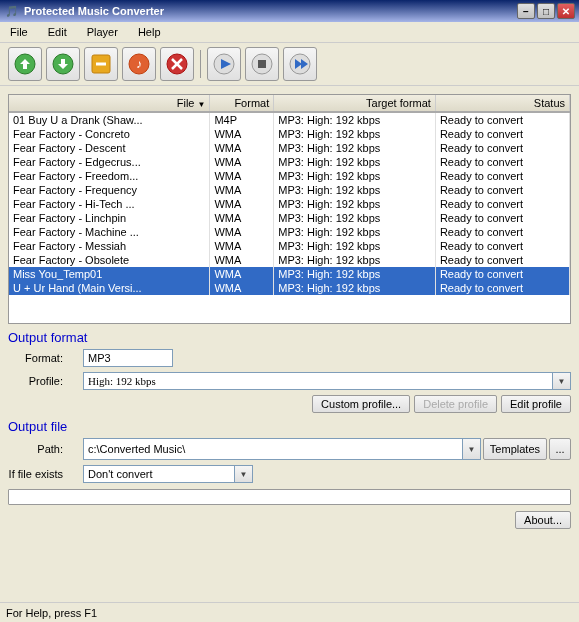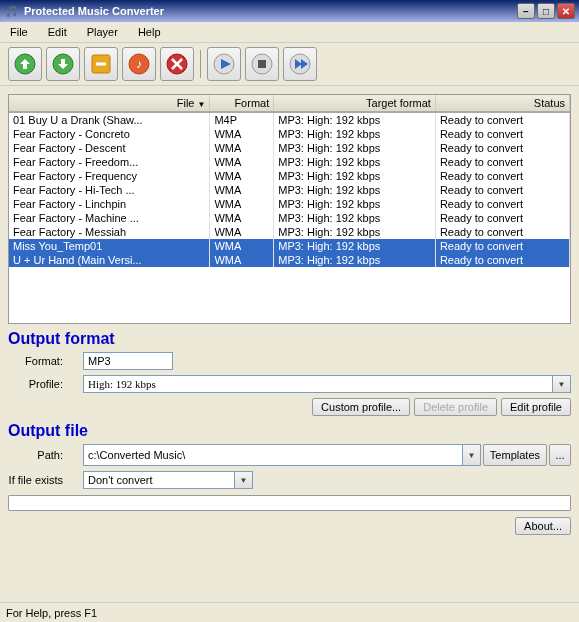--- a/index.html
+++ b/index.html
@@ -117,24 +117,24 @@
     .file-table td {
       padding: 1px 4px;
       border-right: 1px solid #e0e0e0;
       font-size: 11px;
       white-space: nowrap;
     }
     .file-table tr.selected { background: #316ac5; color: white; }
     
     .section-label {
       color: #0000cc;
-      font-size: 16px;
+      font-size: 13px;
       margin-top: 6px;
       margin-bottom: 4px;
-      font-weight: bold;
+      font-weight: normal;
     }
     
     .form-row {
       display: flex;
       align-items: center;
       margin-bottom: 5px;
       gap: 20px;
     }
     .form-label {
       width: 55px;
@@ -356,20 +356,26 @@
             <td>MP3: High: 192 kbps</td>
             <td>Ready to convert</td>
           </tr>
           <tr>
             <td>Fear Factory - Descent</td>
             <td>WMA</td>
             <td>MP3: High: 192 kbps</td>
             <td>Ready to convert</td>
           </tr>
           <tr>
+            <td>Fear Factory - Edgecrus...</td>
+            <td>WMA</td>
+            <td>MP3: High: 192 kbps</td>
+            <td>Ready to convert</td>
+          </tr>
+          <tr>
             <td>Fear Factory - Freedom...</td>
             <td>WMA</td>
             <td>MP3: High: 192 kbps</td>
             <td>Ready to convert</td>
           </tr>
           <tr>
             <td>Fear Factory - Frequency</td>
             <td>WMA</td>
             <td>MP3: High: 192 kbps</td>
             <td>Ready to convert</td>
@@ -387,20 +393,26 @@
             <td>Ready to convert</td>
           </tr>
           <tr>
             <td>Fear Factory - Machine ...</td>
             <td>WMA</td>
             <td>MP3: High: 192 kbps</td>
             <td>Ready to convert</td>
           </tr>
           <tr>
             <td>Fear Factory - Messiah</td>
+            <td>WMA</td>
+            <td>MP3: High: 192 kbps</td>
+            <td>Ready to convert</td>
+          </tr>
+          <tr>
+            <td>Fear Factory - Obsolete</td>
             <td>WMA</td>
             <td>MP3: High: 192 kbps</td>
             <td>Ready to convert</td>
           </tr>
           <tr class="selected">
             <td>Miss You_Temp01</td>
             <td>WMA</td>
             <td>MP3: High: 192 kbps</td>
             <td>Ready to convert</td>
           </tr>

